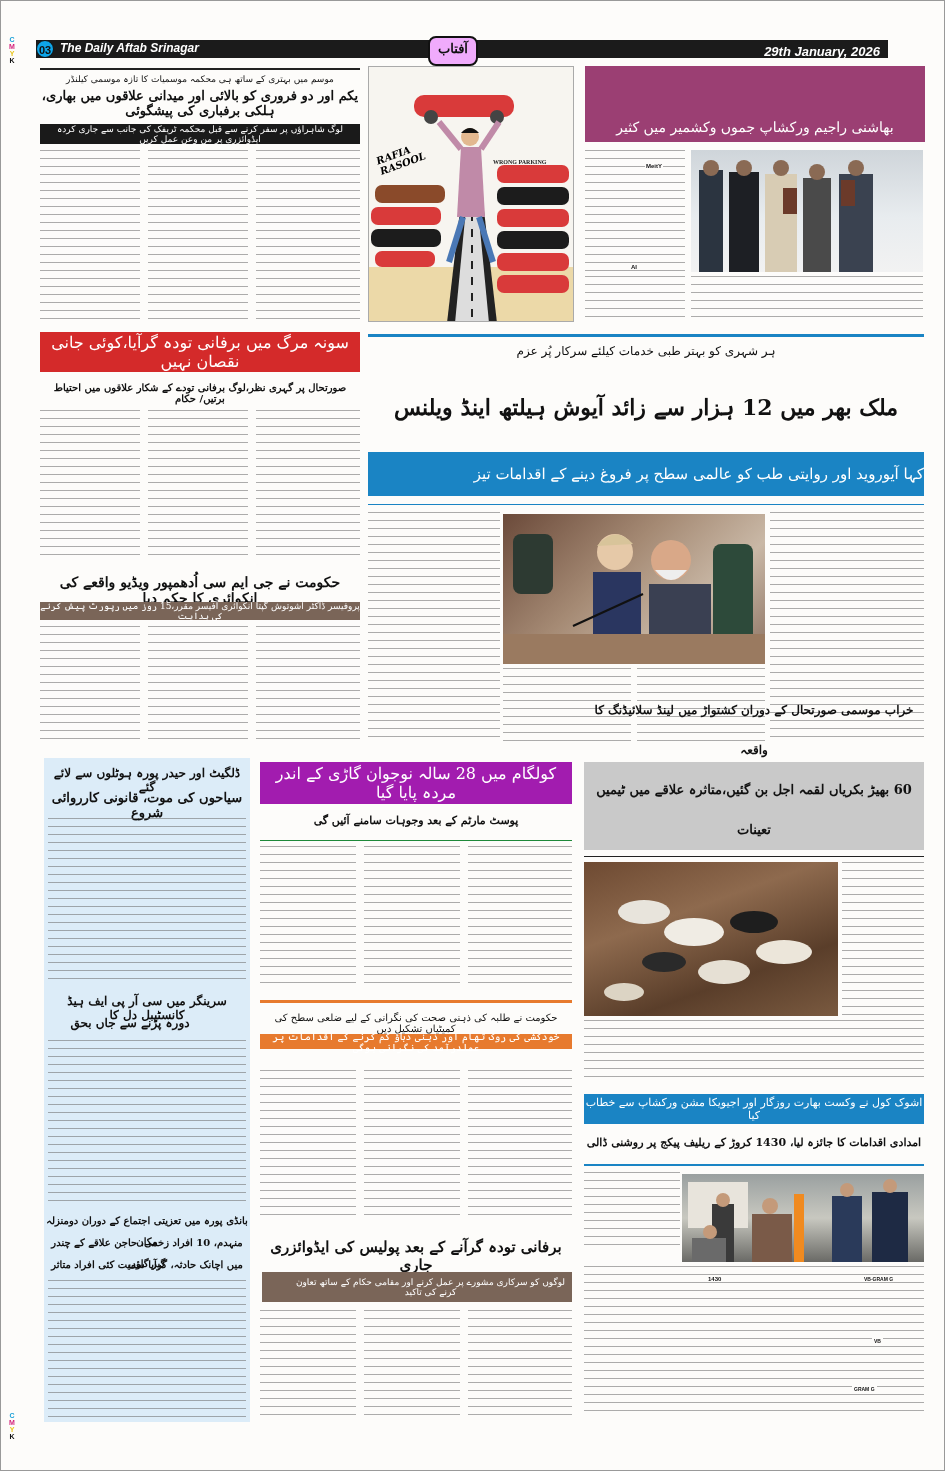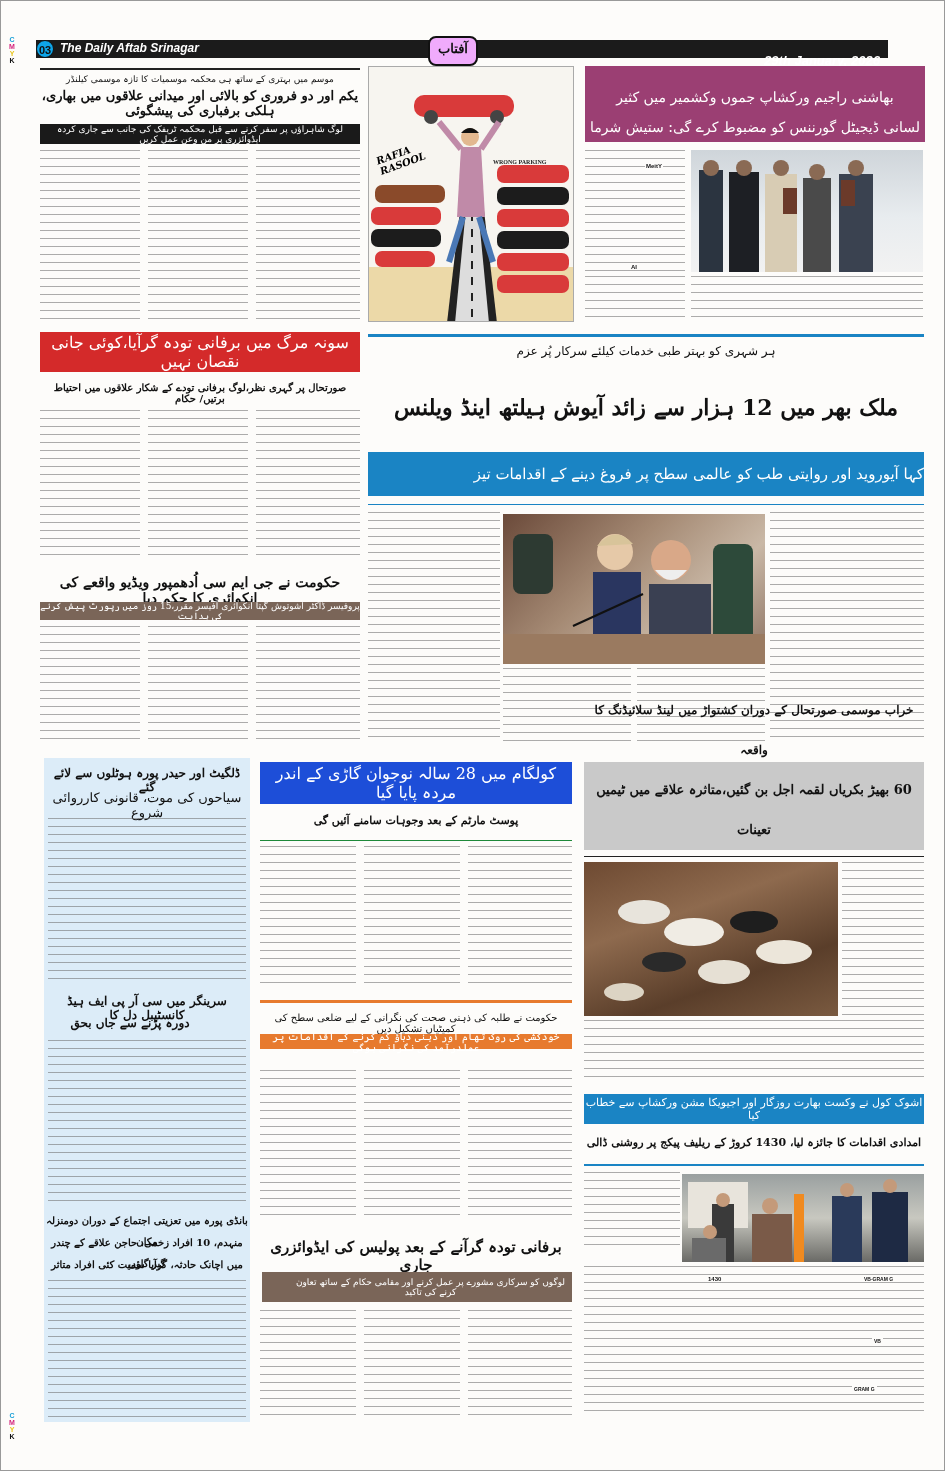--- a/index.html
+++ b/index.html
@@ -3,21 +3,21 @@
 <meta charset="utf-8">
 <style>
   html,body{margin:0;padding:0;}
   body{width:945px;height:1471px;background:#fdfcfa;position:relative;overflow:hidden;font-family:"DejaVu Sans",sans-serif;}
   .frame{position:absolute;left:0;top:0;width:943px;height:1469px;border:1px solid #999;}
   .abs{position:absolute;box-sizing:border-box;}
   .rtl{direction:rtl;text-align:center;}
   .masthead{left:36px;top:40px;width:852px;height:18px;background:#1b1b1b;color:#fff;}
   .masthead .pg{position:absolute;left:0;top:0;width:18px;height:18px;border-radius:50%;background:#0ea5e9;color:#111;font:bold 11px "Liberation Sans",sans-serif;line-height:18px;text-align:center;border:1px solid #111;box-sizing:border-box;}
   .masthead .pub{position:absolute;left:24px;top:1px;font:italic bold 12px "Liberation Sans",sans-serif;}
-  .masthead .date{position:absolute;right:8px;top:13px;font:italic bold 13px "Liberation Sans",sans-serif;}
+  .masthead .date{position:absolute;right:8px;top:4px;font:italic bold 13px "Liberation Sans",sans-serif;}
   .masthead .logo{position:absolute;left:392px;top:-4px;width:46px;height:26px;background:#f0abfc;border:2px solid #111;border-radius:8px;color:#111;font:bold 13px "DejaVu Serif",serif;text-align:center;line-height:22px;}
   .cmyk{position:absolute;left:6px;width:12px;font:bold 7px "Liberation Sans",sans-serif;line-height:7px;text-align:center;}
   .cmyk span{display:block;}
   .hl{font-family:"DejaVu Serif",serif;color:#111;}
   .bar{color:#fff;display:flex;align-items:center;justify-content:flex-end;font-family:"DejaVu Serif",serif;}
   .col-lines{background:repeating-linear-gradient(to bottom,#6a6a6a 0,#6a6a6a 1px,transparent 1px,transparent 8px);opacity:.55;}
   .rule{background:#222;height:2px;}
   .photo{overflow:hidden;}
 </style>
 </head>
@@ -85,21 +85,20 @@
       <rect x="128" y="186" width="72" height="18" rx="7" fill="#d93a3a"></rect>
       <rect x="128" y="208" width="72" height="18" rx="7" fill="#d93a3a"></rect>
     </g>
   </svg>
   <div class="abs" style="left:8px;top:80px;font:italic bold 10px 'DejaVu Serif',serif;transform:rotate(-20deg);width:50px;line-height:11px;">RAFIA RASOOL</div>
   <div class="abs" style="left:124px;top:92px;font:bold 6px 'Liberation Serif',serif;color:#222;">WRONG PARKING</div>
 </div>
 
 <div class="abs bar" style="left:585px;top:66px;width:340px;height:76px;background:#9b3f73;flex-direction:column;">
   <div class="rtl" style="font-size:14px;line-height:30px;">بھاشنی راجیم ورکشاپ جموں وکشمیر میں کثیر</div>
-  <div class="rtl" style="font-size:14px;line-height:30px;">لسانی ڈیجیٹل گورننس کو مضبوط کرے گی: ستیش شرما</div>
 </div>
 <div class="abs photo" style="left:691px;top:150px;width:232px;height:122px;background:linear-gradient(180deg,#cfd5da 0,#e8ecef 55%,#f2f2f2 100%);">
   <svg width="232" height="122">
     <rect x="8" y="20" width="24" height="102" fill="#2b3440"></rect>
       <circle cx="20" cy="18" r="8" fill="#8a6a54"></circle>
     <rect x="38" y="22" width="30" height="100" fill="#1d1f24"></rect>
       <circle cx="53" cy="18" r="8" fill="#8a6a54"></circle>
     <rect x="74" y="24" width="32" height="98" fill="#d8ccb4"></rect>
       <circle cx="90" cy="18" r="8" fill="#8a6a54"></circle>
     <rect x="92" y="38" width="14" height="26" fill="#6b3a2a"></rect>
@@ -153,31 +152,31 @@
 <div class="abs rtl hl" style="left:40px;top:574px;width:320px;font-size:14px;font-weight:bold;">حکومت نے جی ایم سی اُدھمپور ویڈیو واقعے کی انکوائری کا حکم دیا</div>
 <div class="abs bar" style="left:40px;top:602px;width:320px;height:18px;background:#7a6558;font-size:9px;">
   <span class="rtl">پروفیسر ڈاکٹر آشوتوش گپتا انکوائری آفیسر مقرر،15 روز میں رپورٹ پیش کرنے کی ہدایت</span>
 </div>
 <div class="abs col-lines" style="left:40px;top:626px;width:100px;height:118px;"></div>
 <div class="abs col-lines" style="left:148px;top:626px;width:100px;height:118px;"></div>
 <div class="abs col-lines" style="left:256px;top:626px;width:104px;height:118px;"></div>
 
 <div class="abs" style="left:44px;top:758px;width:206px;height:664px;background:#dcecf8;"></div>
 <div class="abs rtl hl" style="left:44px;top:766px;width:206px;font-size:12px;font-weight:bold;">ڈلگیٹ اور حیدر پورہ ہوٹلوں سے لائے گئے</div>
-<div class="abs rtl hl" style="left:44px;top:790px;width:206px;font-size:13px;font-weight:normal;">سیاحوں کی موت، قانونی کارروائی شروع</div>
+<div class="abs rtl hl" style="left:44px;top:790px;width:206px;font-size:13px;font-weight:bold;">سیاحوں کی موت، قانونی کارروائی شروع</div>
 <div class="abs col-lines" style="left:48px;top:818px;width:198px;height:168px;"></div>
 <div class="abs rtl hl" style="left:44px;top:994px;width:206px;font-size:12px;font-weight:bold;">سرینگر میں سی آر پی ایف ہیڈ کانسٹیبل دل کا</div>
 <div class="abs rtl hl" style="left:44px;top:1016px;width:172px;font-size:12px;font-weight:bold;">دورہ پڑنے سے جاں بحق</div>
 <div class="abs col-lines" style="left:48px;top:1040px;width:198px;height:162px;"></div>
 <div class="abs rtl hl" style="left:44px;top:1210px;width:206px;font-size:10px;font-weight:bold;line-height:21px;">بانڈی پورہ میں تعزیتی اجتماع کے دوران دومنزلہ مکان</div>
 <div class="abs rtl hl" style="left:44px;top:1232px;width:206px;font-size:10px;font-weight:bold;line-height:21px;">منہدم، 10 افراد زخمی، حاجن علاقے کے چندر گیر گاؤں</div>
 <div class="abs rtl hl" style="left:44px;top:1254px;width:206px;font-size:10px;font-weight:bold;line-height:21px;">میں اچانک حادثہ، گرآیا سمیت کئی افراد متاثر</div>
 <div class="abs col-lines" style="left:48px;top:1280px;width:198px;height:138px;"></div>
 
-<div class="abs bar" style="left:260px;top:762px;width:312px;height:42px;background:#1d4ed8;font-size:16px;">
+<div class="abs bar" style="left:260px;top:762px;width:312px;height:42px;background:#a21caf;font-size:16px;">
   <span class="rtl">کولگام میں 28 سالہ نوجوان گاڑی کے اندر مردہ پایا گیا</span>
 </div>
 <div class="abs rtl hl" style="left:260px;top:814px;width:312px;font-size:11px;font-weight:bold;">پوسٹ مارٹم کے بعد وجوہات سامنے آئیں گی</div>
 <div class="abs" style="left:260px;top:840px;width:312px;height:1px;background:#1f8a3a;"></div>
 <div class="abs col-lines" style="left:260px;top:846px;width:96px;height:138px;"></div>
 <div class="abs col-lines" style="left:364px;top:846px;width:96px;height:138px;"></div>
 <div class="abs col-lines" style="left:468px;top:846px;width:104px;height:138px;"></div>
 
 <div class="abs" style="left:260px;top:1000px;width:312px;height:3px;background:#e77a2e;"></div>
 <div class="abs rtl hl" style="left:260px;top:1012px;width:312px;font-size:10px;">حکومت نے طلبہ کی ذہنی صحت کی نگرانی کے لیے ضلعی سطح کی کمیٹیاں تشکیل دیں</div>

